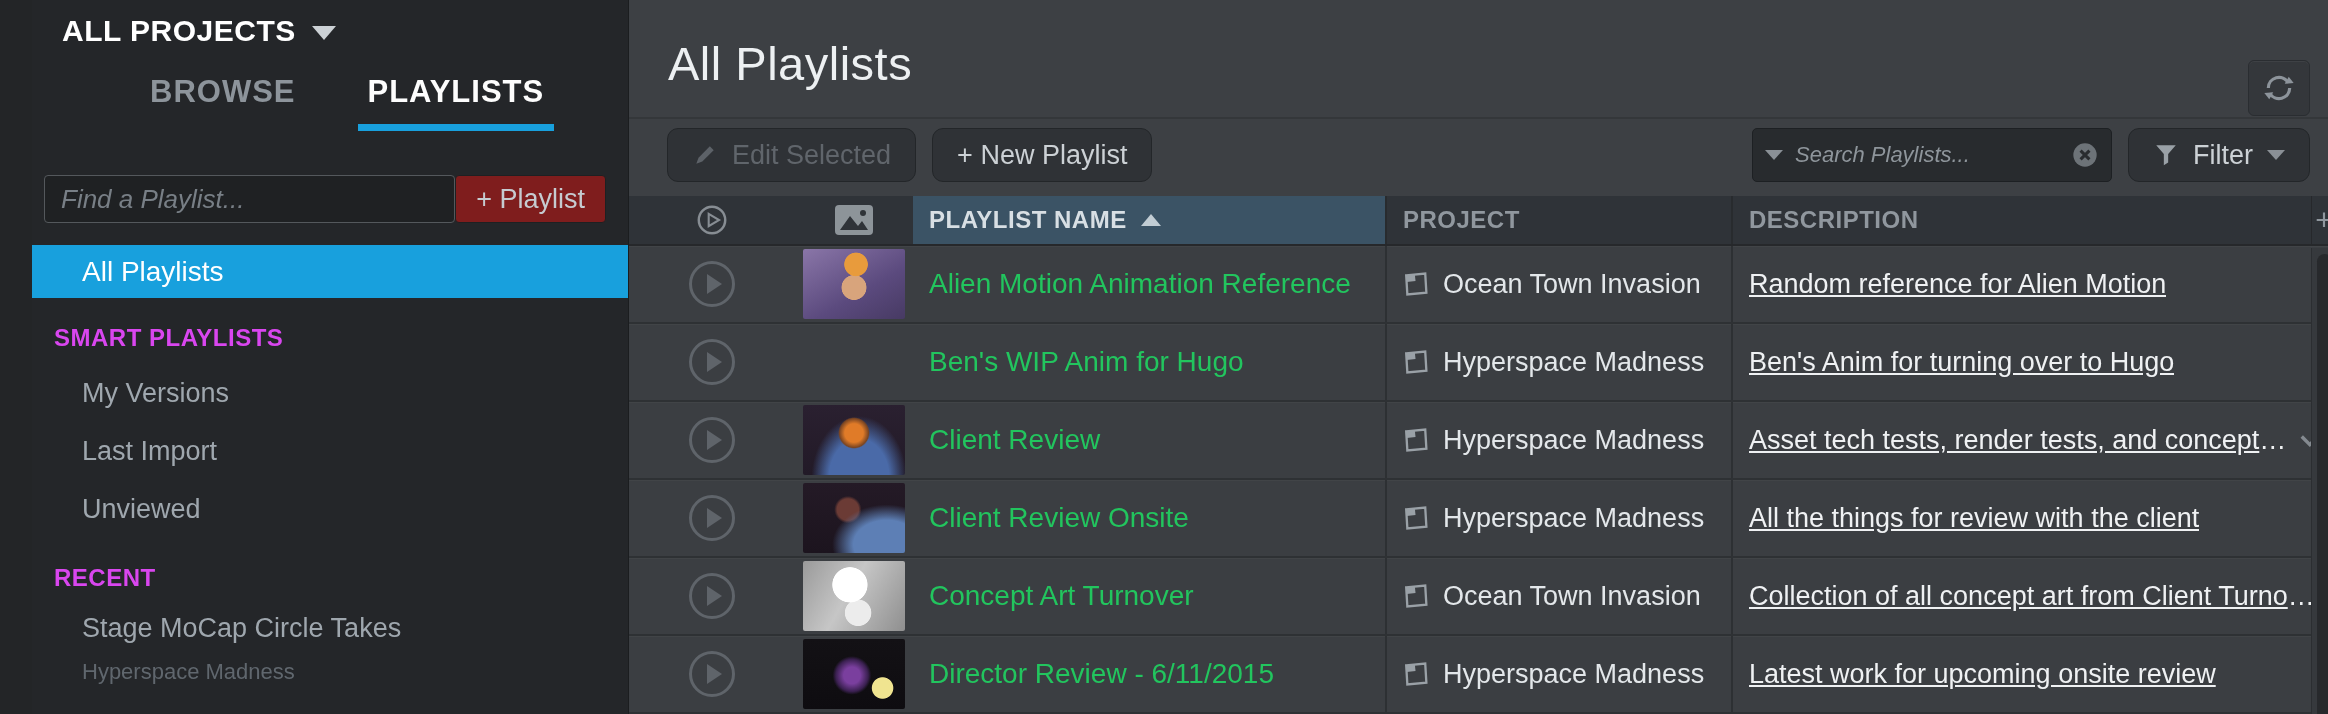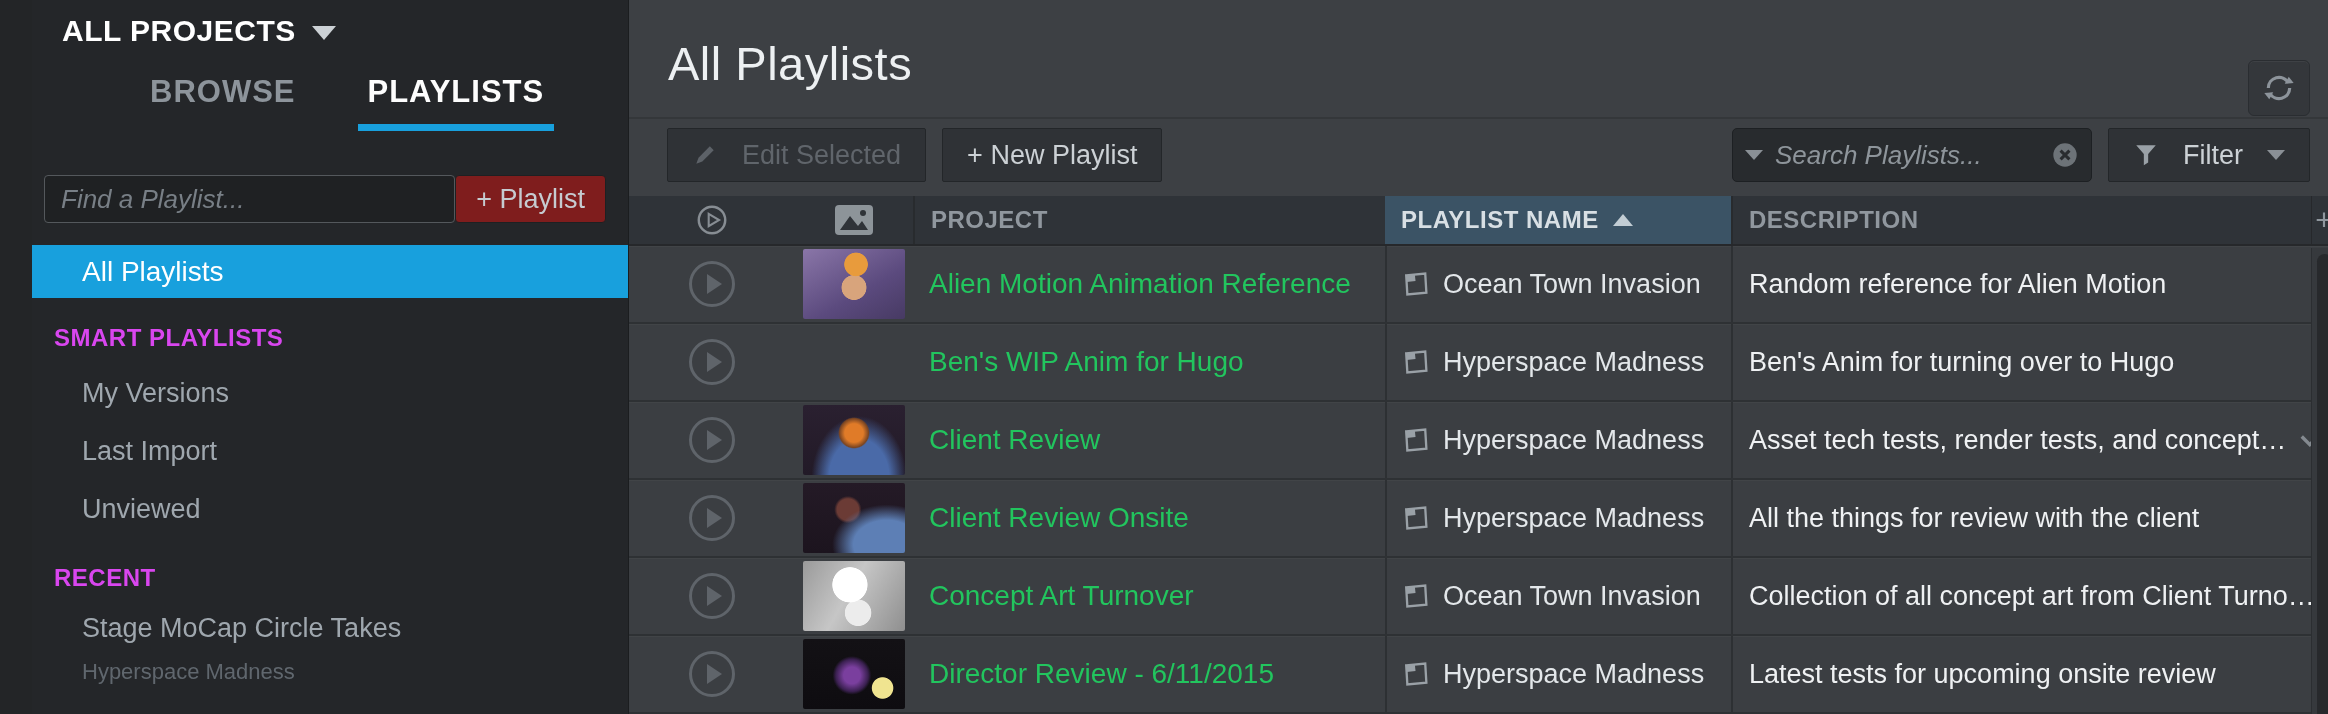--- a/index.html
+++ b/index.html
@@ -37,31 +37,31 @@
   .main { flex:1; background:#3d4044; border-left:1px solid #1b1d1f; display:flex;
     flex-direction:column; position:relative; }
   .title-bar { height:132px; position:relative; border-bottom:2px solid #34373a; }
   .page-title { position:absolute; left:39px; top:36px; font-size:47px; font-weight:400;
     color:#edf0f2; letter-spacing:0.5px; }
   .refresh-btn { position:absolute; right:26px; top:60px; width:62px; height:56px;
     background:#34373b; border:1px solid #2a2d31; border-radius:6px;
     box-shadow:inset 0 1px 0 rgba(255,255,255,0.05); display:flex; align-items:center;
     justify-content:center; cursor:pointer; }
   .toolbar { height:82px; display:flex; align-items:center; padding:0 26px 0 38px; gap:16px; }
-  .btn { height:54px; background:#2f3236; border:1px solid #232629; border-radius:2px;
-    color:#ccd1d5; font-size:27px; display:flex; align-items:center; gap:24px;
+  .btn { height:54px; background:#2f3236; border:1px solid #232629; border-radius:11px;
+    color:#ccd1d5; font-size:27px; display:flex; align-items:center; gap:14px;
     padding:0 24px; cursor:pointer; white-space:nowrap; }
   .btn.disabled { color:#60656b; cursor:default; }
   .spacer { flex:1; }
   .search-box { width:360px; height:54px; background:#282b2e; border:1px solid #1d2023;
     border-radius:5px; display:flex; align-items:center; padding:0 12px; gap:12px; }
   .caret-sm { width:0; height:0; border-left:9px solid transparent;
     border-right:9px solid transparent; border-top:10px solid #8a9096; flex-shrink:0; }
   .search-input { flex:1; min-width:0; background:transparent; border:none; outline:none;
-    color:#c7ccd0; font-size:26px; font-style:italic; }
+    color:#c7ccd0; font-size:22px; font-style:italic; }
   .search-input::placeholder { color:#8e959b; font-style:italic; }
 
   
   .table { flex:1; position:relative; margin-top:4px; }
   .thead, .row { display:grid; grid-template-columns:166px 118px 472px 346px 605px; width:1707px; }
   .thead { height:50px; background:#2f3338; align-items:center; border-bottom:2px solid #26282b; }
   .th { color:#90979e; font-size:24px; font-weight:700; letter-spacing:0.5px; }
   .icon-th { display:flex; justify-content:center; align-items:center; height:100%; }
   .th.name-col { background:#3b5365; color:#d8dfe4; height:100%; display:flex;
     align-items:center; padding-left:16px; cursor:pointer; }
@@ -77,21 +77,21 @@
     display:flex; align-items:center; justify-content:center; background:transparent; cursor:pointer; }
   .play-tri { width:0; height:0; border-top:10px solid transparent;
     border-bottom:10px solid transparent; border-left:15px solid #5f646a; margin-left:5px; }
   .thumb-cell { justify-content:center; }
   .thumb { width:102px; height:70px; border-radius:2px; }
   .name-cell { padding-left:16px; color:#22c55e; font-size:28px; }
   .project-cell { padding-left:14px; gap:12px; color:#e3e7ea; font-size:27px;
     border-left:2px solid #2d3033; height:100%; }
   .desc-cell { padding-left:16px; padding-right:12px; color:#eff1f3; font-size:27px;
     border-left:2px solid #2d3033; height:100%; justify-content:space-between; gap:8px; }
-  .desc-text { overflow:hidden; white-space:nowrap; text-overflow:ellipsis; }
+  .desc-text { overflow:hidden; white-space:nowrap; text-overflow:ellipsis;text-decoration:underline; }
 
   
   .thumb-1 { background:
       radial-gradient(circle at 52% 22%, #e89b3c 0 15%, transparent 16%),
       radial-gradient(circle at 50% 55%, #d8a47c 0 19%, transparent 20%),
       linear-gradient(150deg, #8a76a8 0%, #5b4a7e 60%, #473a63 100%); }
   .thumb-2 { background:
       radial-gradient(circle at 74% 64%, #ece593 0 12%, transparent 13%),
       radial-gradient(circle at 58% 56%, #8f9296 0 17%, transparent 18%),
       radial-gradient(circle at 30% 46%, #8a5fb8 0 7%, transparent 8%),
@@ -228,27 +228,27 @@
             <polygon points="14.5,11.5 25.5,18 14.5,24.5" fill="none" stroke="#878d93" stroke-width="2.2"></polygon>
           </svg>
         </div>
         <div class="th icon-th">
           <svg viewBox="0 0 40 32" width="40" height="32">
             <rect x="1" y="1" width="38" height="30" rx="4" fill="#8d9499"></rect>
             <polygon points="6,26 16,12 24,22 28,17 34,26" fill="#2f3338"></polygon>
             <circle cx="29" cy="9" r="3" fill="#2f3338"></circle>
           </svg>
         </div>
-        <div class="th project-col">
-          <span>PROJECT</span>
-        </div>
         <div class="th name-col">
           <span>PLAYLIST NAME</span>
           <span class="sort-asc"></span>
         </div>
+        <div class="th project-col">
+          <span>PROJECT</span>
+        </div>
         <div class="th desc-col">
           <span>DESCRIPTION</span>
         </div>
       </div>
 
       <div class="tbody">
 
           <div class="row">
             <div class="cell play-cell">
               <div class="play-btn">
@@ -389,21 +389,21 @@
               <span>Director Review - 6/11/2015</span>
             </div>
             <div class="cell project-cell">
               <svg viewBox="0 0 26 26" width="30" height="30">
                 <path d="M4.5 5.5 L21 4 L22 20.5 L5.5 22 Z" fill="none" stroke="#9aa1a7" stroke-width="2"></path>
                 <path d="M4.5 5.5 L12 4.8 L12.6 10.5 L5 11.2 Z" fill="#9aa1a7"></path>
               </svg>
               <span>Hyperspace Madness</span>
             </div>
             <div class="cell desc-cell">
-              <span class="desc-text">Latest tests for upcoming onsite review</span>
+              <span class="desc-text">Latest work for upcoming onsite review</span>
 
             </div>
           </div>
         </div>
 
       <div class="scroll-region">
         <div class="add-col">+</div>
         <div class="scroll-track">
           <div class="scroll-thumb"></div>
         </div>

